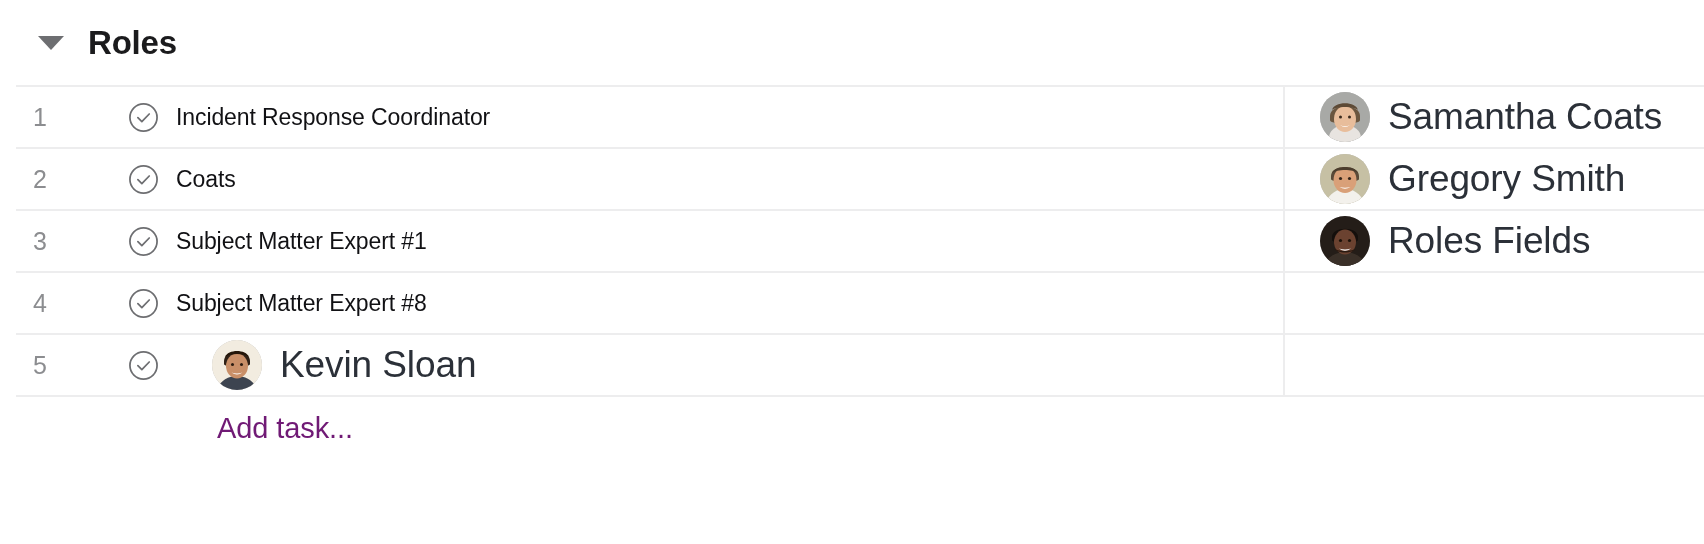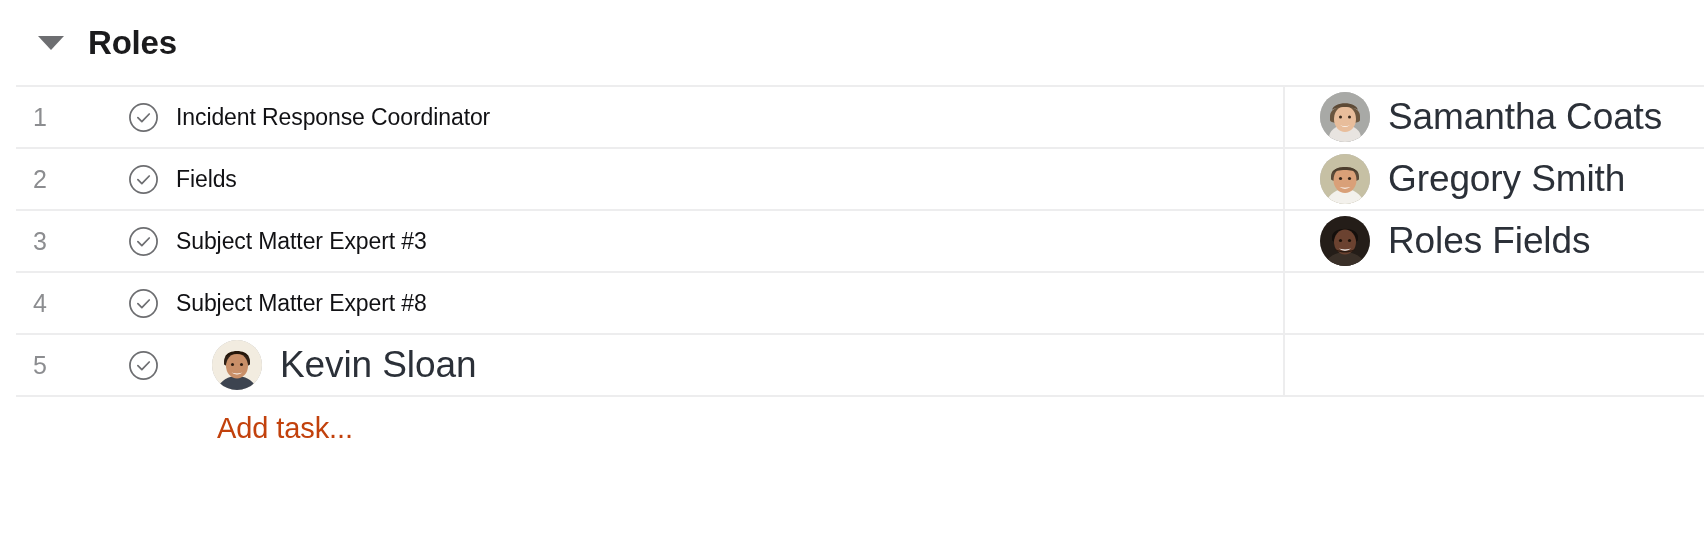--- a/index.html
+++ b/index.html
@@ -134,21 +134,21 @@
 
   
   .add-row {
     display: flex;
     align-items: center;
     height: 62px;
   }
   .add-spacer { width: 201px; flex: none; }
   .add-text {
     font-size: 29px;
-    color: #c2410c;
+    color: #701a75;
     letter-spacing: -0.1px;
     cursor: text;
   }
 </style>
 </head>
 <body>
 
 <div class="board">
 
   <div class="section-header">
@@ -186,21 +186,21 @@
     </div>
 
     <div class="row">
       <div class="cell-num">2</div>
       <div class="cell-check">
         <svg class="check-circle" viewBox="0 0 32 32">
           <circle cx="16" cy="16" r="14" fill="none" stroke="#6d6e71" stroke-width="1.8"></circle>
           <path d="M10.2 16.2 L14.3 20.2 L21.9 12.4" fill="none" stroke="#6d6e71" stroke-width="1.8" stroke-linecap="round" stroke-linejoin="round"></path>
         </svg>
       </div>
-      <div class="cell-task">Fields</div>
+      <div class="cell-task">Coats</div>
       <div class="cell-assignee">
         <div class="avatar">
           <svg viewBox="0 0 50 50">
             <rect width="50" height="50" fill="#c6c0a4"></rect>
             <path d="M6 50 C8 39, 18 35, 25 35 C32 35, 42 39, 44 50 Z" fill="#f3f1ec"></path>
             <path d="M11 22 C11 10, 39 10, 39 22 L39 25 C39 29, 11 29, 11 25 Z" fill="#5a4a38"></path>
             <ellipse cx="25" cy="26" rx="11.5" ry="13" fill="#d9a078"></ellipse>
             <ellipse cx="20.5" cy="24.5" rx="1.6" ry="1.6" fill="#33241a"></ellipse>
             <ellipse cx="29.5" cy="24.5" rx="1.6" ry="1.6" fill="#33241a"></ellipse>
             <path d="M19.5 33 Q25 36.5 30.5 33 Q25 34.5 19.5 33 Z" fill="#ffffff"></path>
@@ -212,21 +212,21 @@
     </div>
 
     <div class="row">
       <div class="cell-num">3</div>
       <div class="cell-check">
         <svg class="check-circle" viewBox="0 0 32 32">
           <circle cx="16" cy="16" r="14" fill="none" stroke="#6d6e71" stroke-width="1.8"></circle>
           <path d="M10.2 16.2 L14.3 20.2 L21.9 12.4" fill="none" stroke="#6d6e71" stroke-width="1.8" stroke-linecap="round" stroke-linejoin="round"></path>
         </svg>
       </div>
-      <div class="cell-task">Subject Matter Expert #3</div>
+      <div class="cell-task">Subject Matter Expert #1</div>
       <div class="cell-assignee">
         <div class="avatar">
           <svg viewBox="0 0 50 50">
             <rect width="50" height="50" fill="#241d18"></rect>
             <path d="M4 50 C7 40, 17 36, 25 36 C33 36, 43 40, 46 50 Z" fill="#3a3028"></path>
             <path d="M12 21 C12 10, 38 10, 38 21 L38 24 C38 28, 12 28, 12 24 Z" fill="#140f0c"></path>
             <ellipse cx="25" cy="26" rx="11" ry="12.5" fill="#6b4230"></ellipse>
             <ellipse cx="20.5" cy="24.5" rx="1.6" ry="1.6" fill="#1d1109"></ellipse>
             <ellipse cx="29.5" cy="24.5" rx="1.6" ry="1.6" fill="#1d1109"></ellipse>
             <path d="M19 32.5 Q25 37 31 32.5 Q25 34.5 19 32.5 Z" fill="#ffffff"></path>

